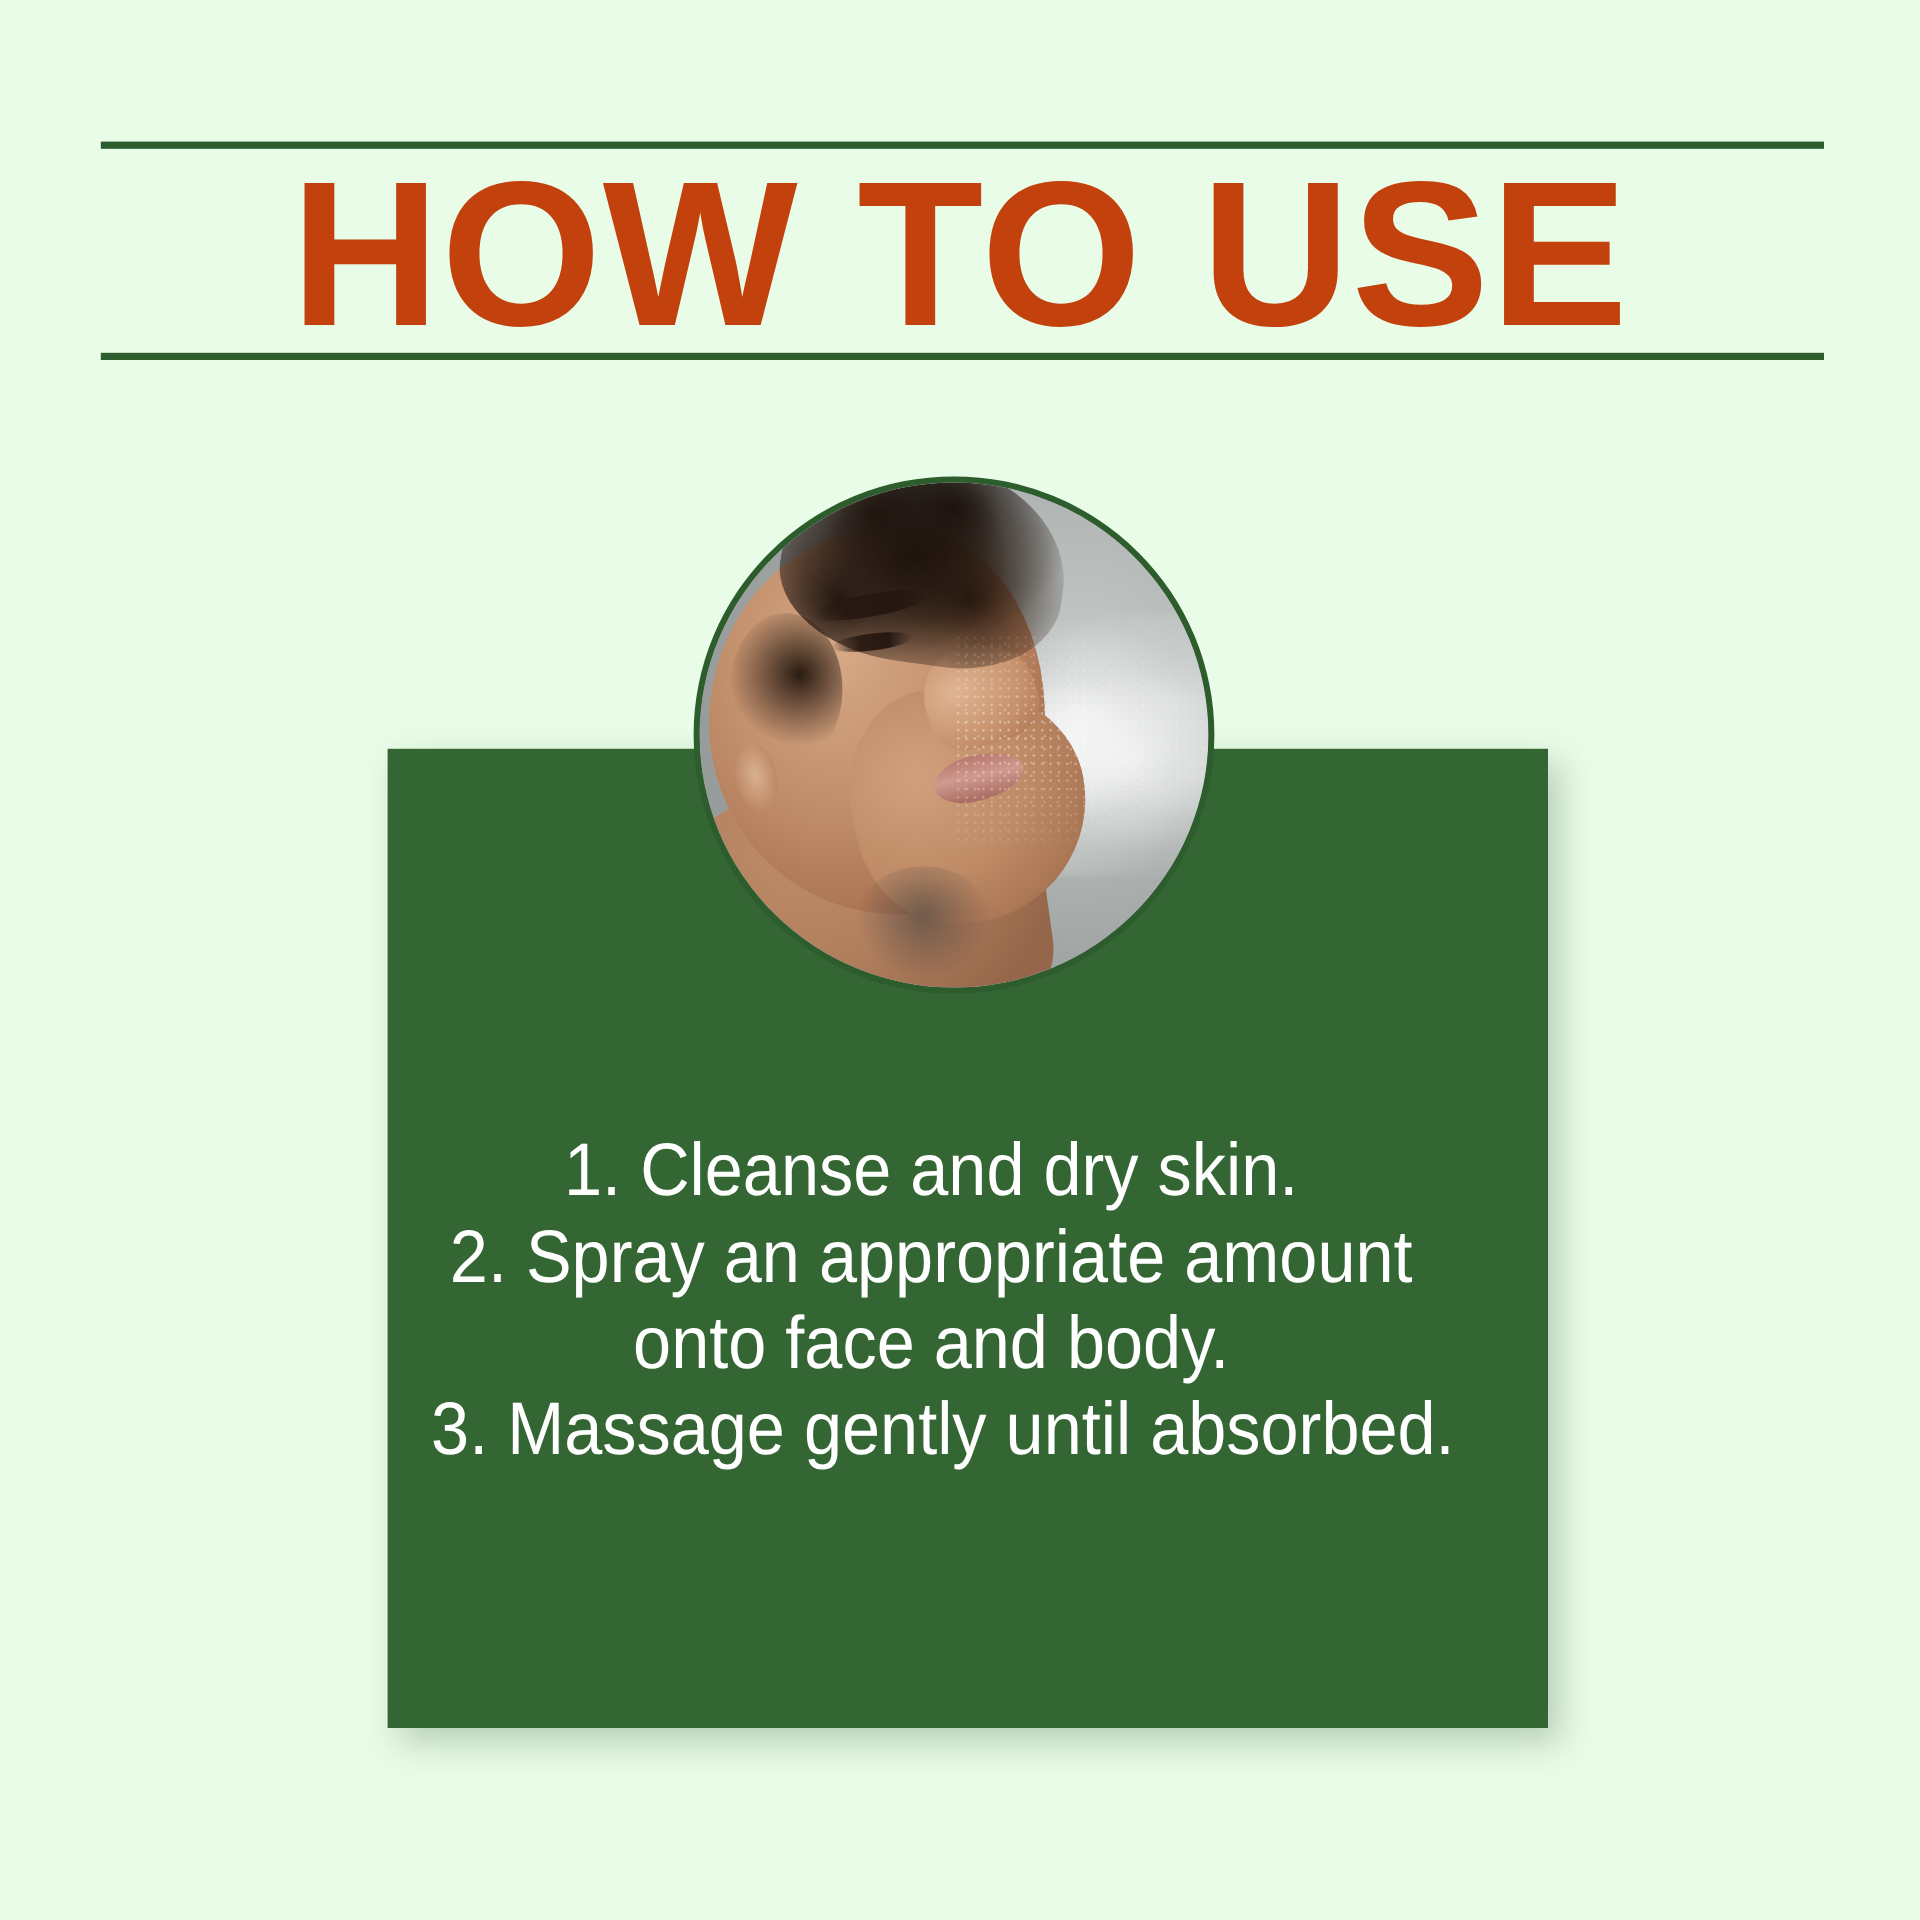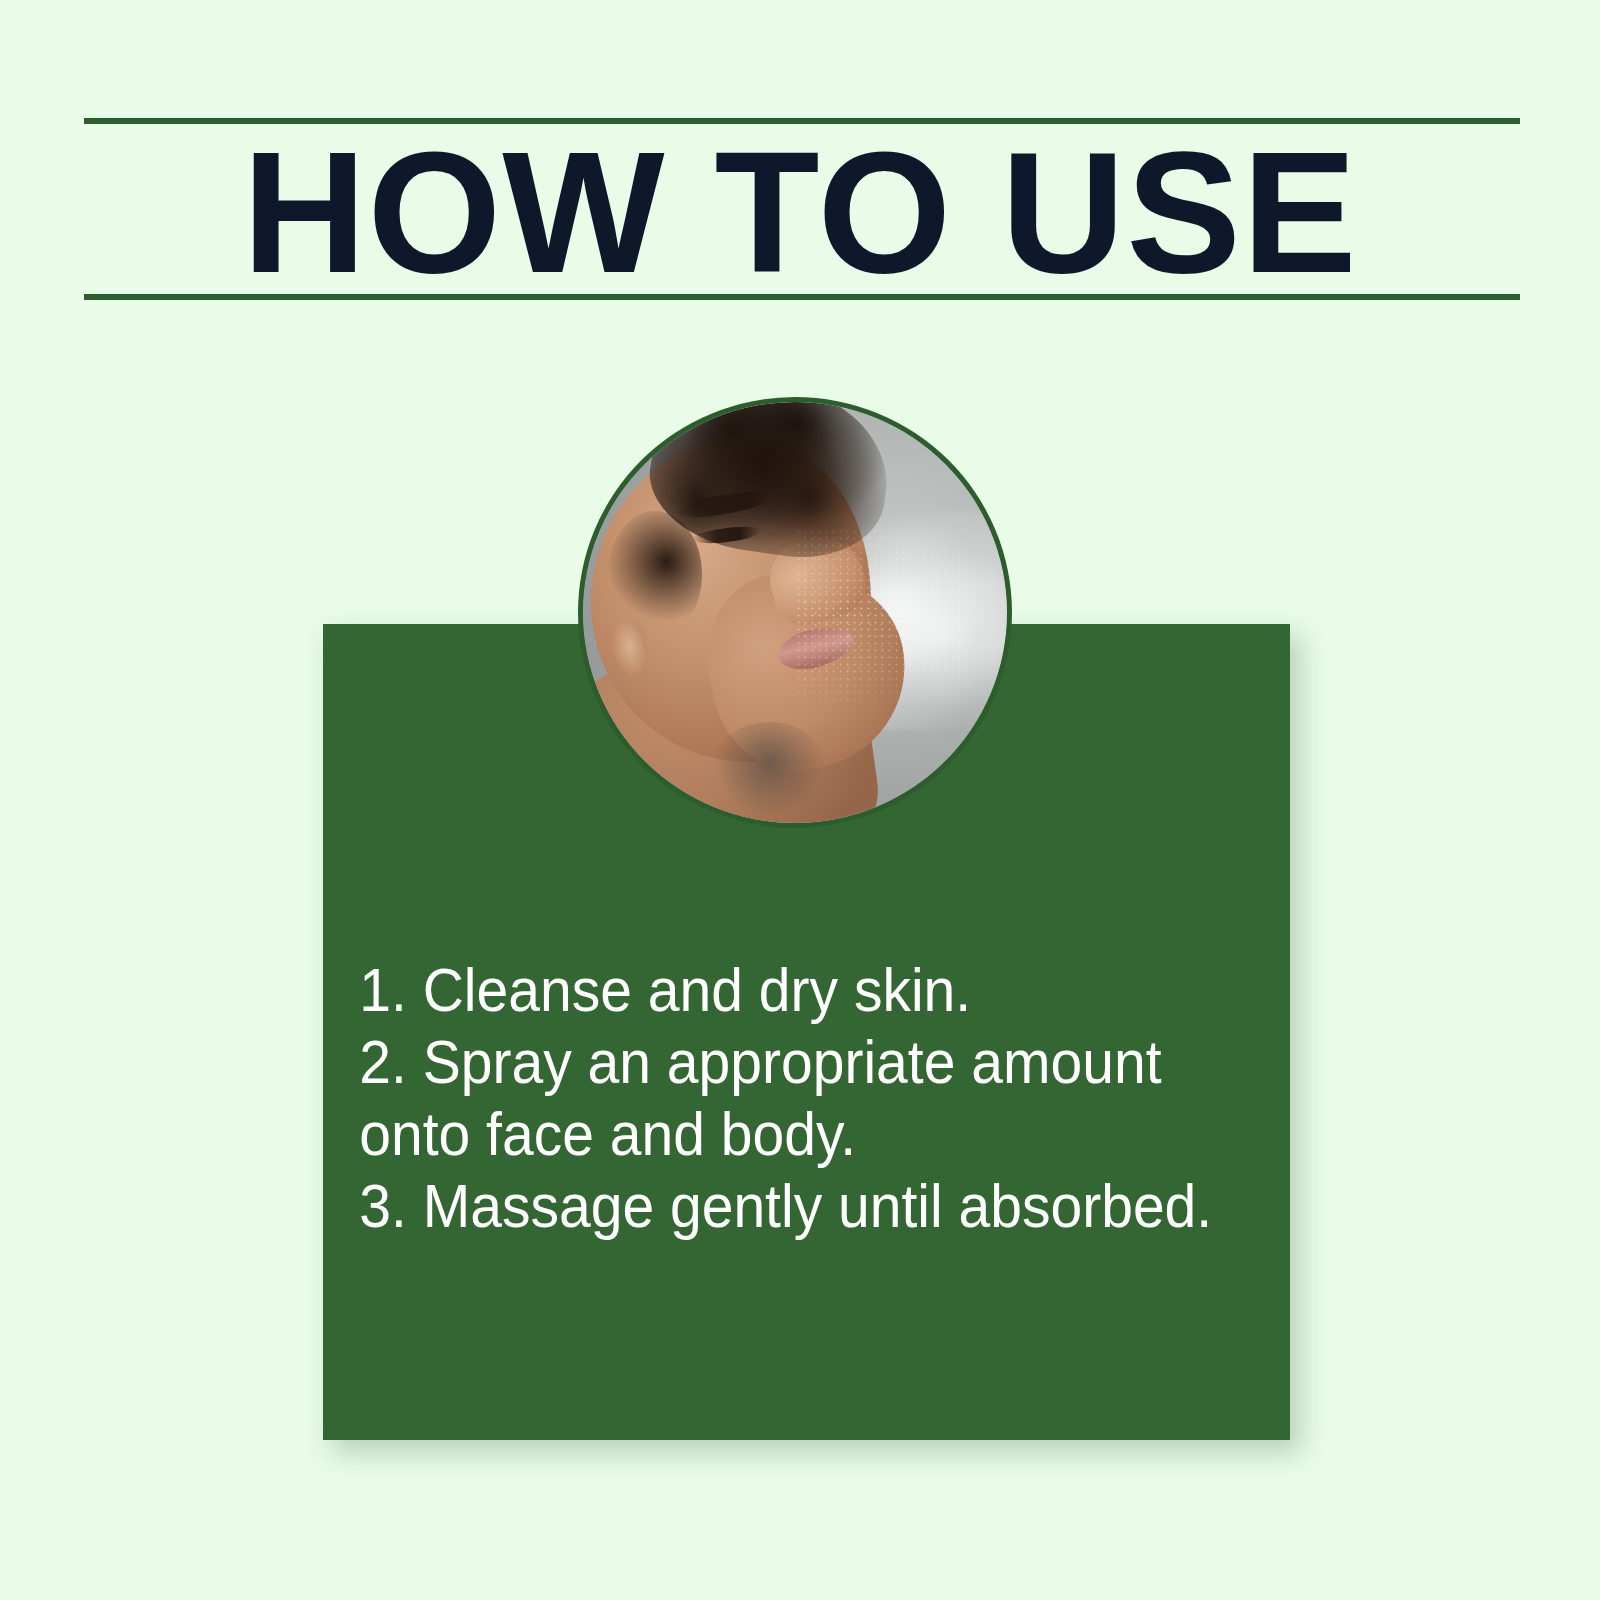--- a/index.html
+++ b/index.html
@@ -36,41 +36,41 @@
     position: absolute;
     left: 0;
     top: 126px;
     width: 1600px;
     text-align: center;
     font-family: "Liberation Sans", sans-serif;
     font-weight: 700;
     font-size: 172px;
     line-height: 172px;
     letter-spacing: 1px;
-    color: #0f172a;
+    color: #c2410c;
     white-space: nowrap;
   }
 
   
   #green-panel {
     position: absolute;
     left: 323px;
     top: 624px;
     width: 967px;
     height: 816px;
     background: #346634;
     box-shadow: 10px 12px 26px rgba(60,90,60,0.28);
   }
 
   #instructions {
     position: absolute;
     left: 0;
-    top: 330px;
+    top: 316px;
     width: 906px;
-    text-align: left;
+    text-align: center;
     color: #ffffff;
   }
   #instructions .step {
     font-family: "Liberation Sans Narrow", "Liberation Sans", sans-serif;
     font-weight: 300;
     font-size: 62px;
     line-height: 72px;
     letter-spacing: 0px;
     color: #ffffff;
     white-space: nowrap;

